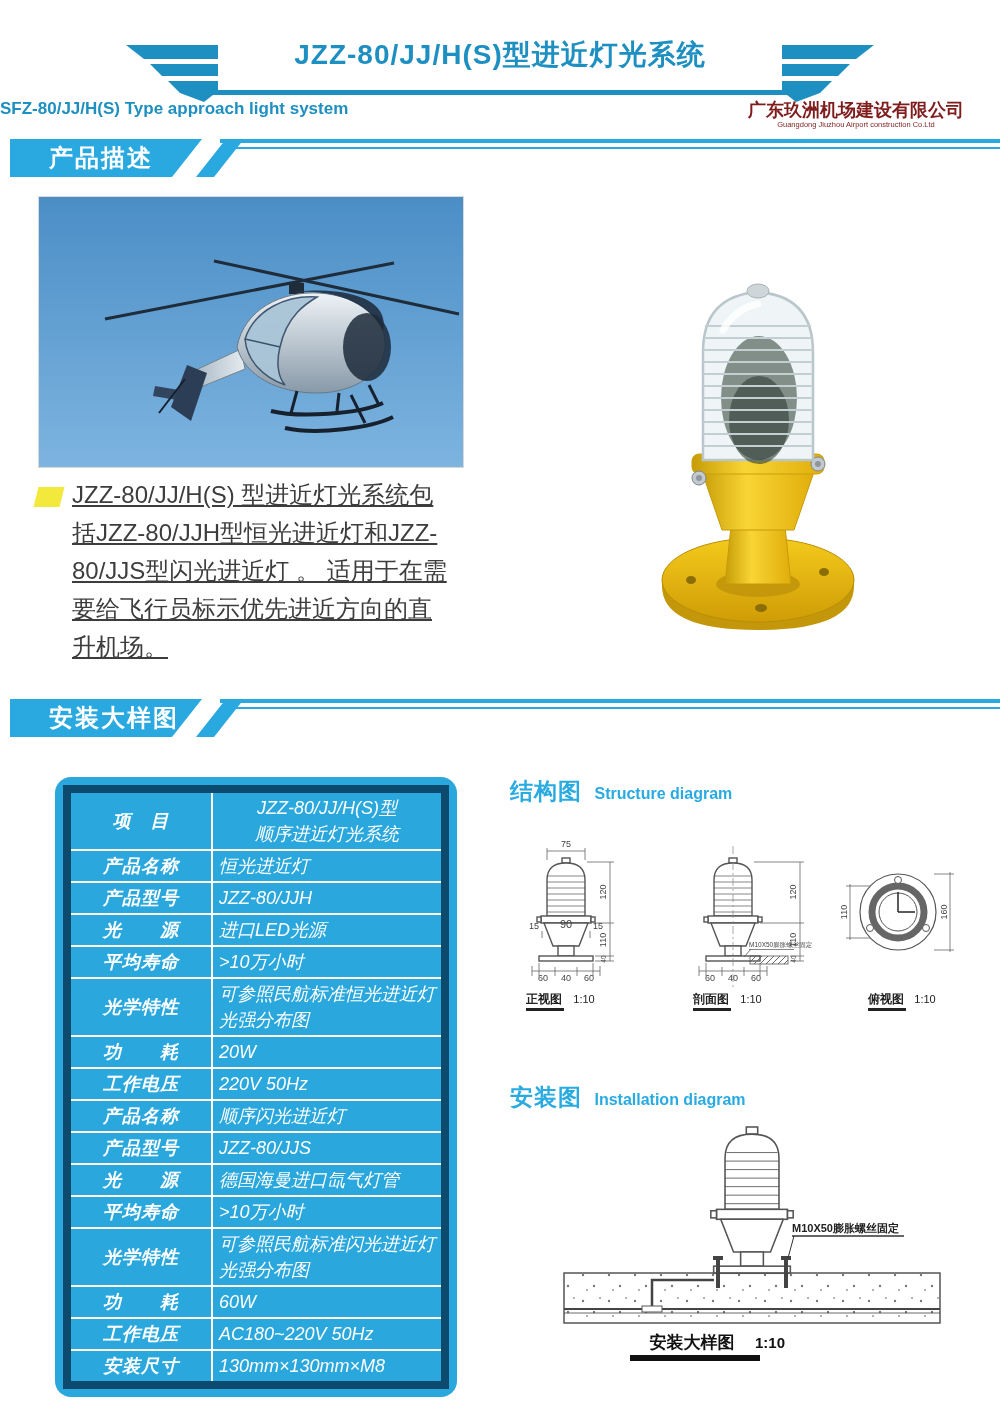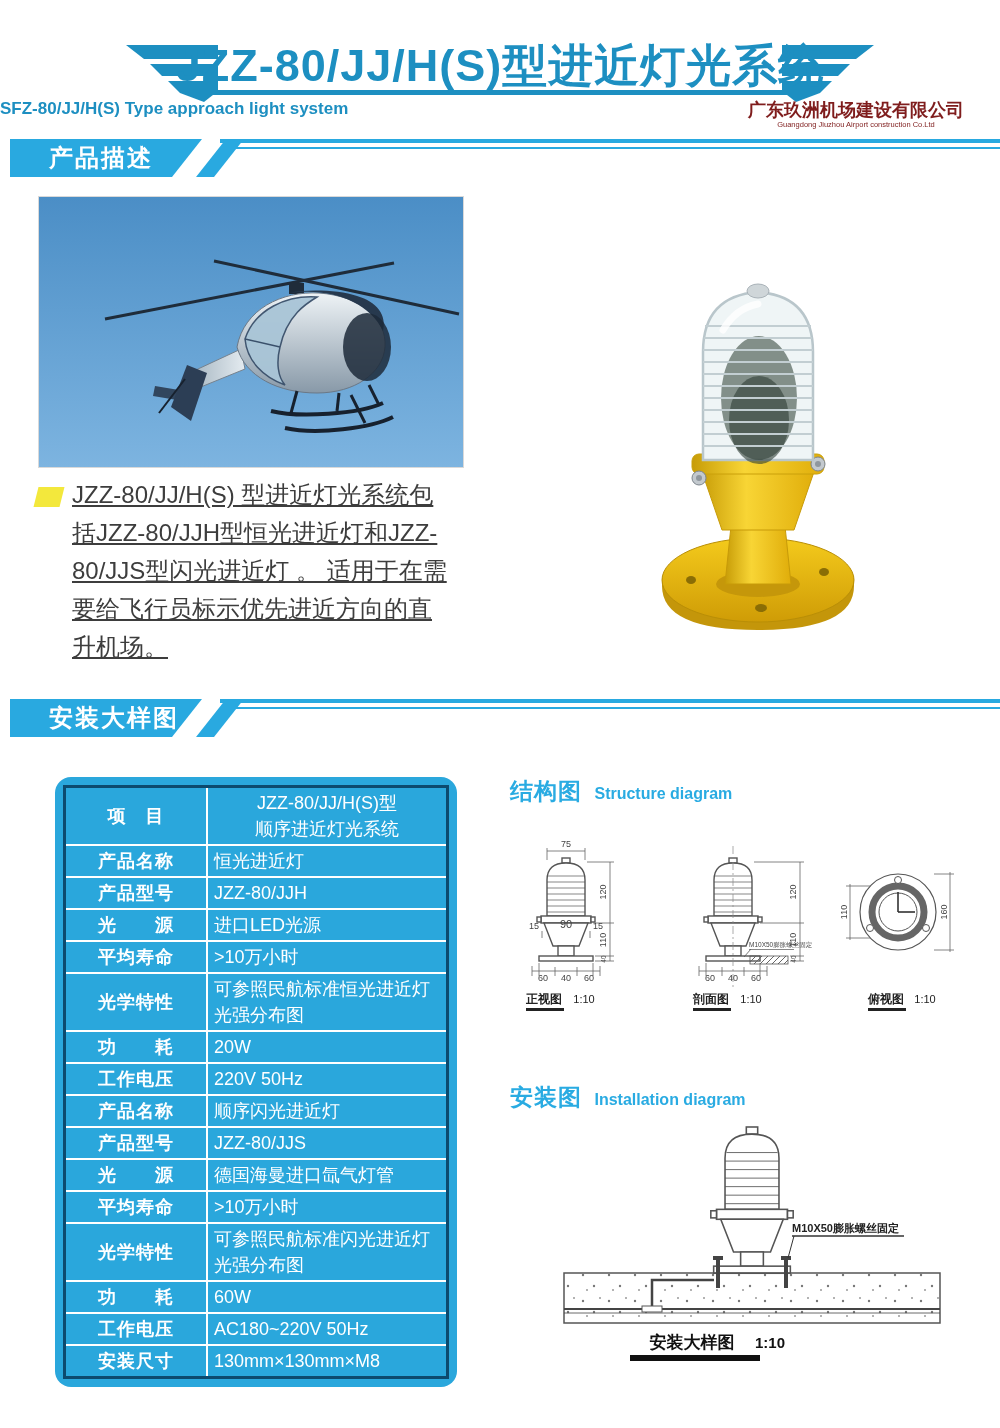--- a/index.html
+++ b/index.html
@@ -1,21 +1,21 @@
 <!DOCTYPE html>
 <html><head>
 <meta charset="utf-8">
 <style>
   html,body{margin:0;padding:0;background:#fff;}
   .page{position:relative;width:1000px;height:1428px;background:#fff;overflow:hidden;
         font-family:"Liberation Sans",sans-serif;}
   .abs{position:absolute;}
 
   
-  .main-title{left:0;right:0;top:36px;text-align:center;font-size:45px;font-weight:bold;
+  .main-title{left:0;right:0;top:36px;text-align:center;font-size:28px;font-weight:bold;
               color:#1d8fc1;letter-spacing:1px;white-space:nowrap;}
   .title-underline{left:202px;top:90px;width:606px;height:5px;background:#1d8fc1;}
   .sub-title{left:0;right:0;top:99px;text-align:left;font-size:17px;font-weight:bold;color:#1d8fc1;}
   .company{right:36px;top:100px;text-align:center;color:#7f1d1d;line-height:1.15;}
   .company .cn{font-size:18px;font-weight:bold;}
   .company .en{font-size:7.5px;}
 
   
   .banner{left:0;width:1000px;height:38px;}
   .banner .block{position:absolute;left:10px;top:0;width:192px;height:38px;background:#29a9e0;
@@ -30,21 +30,21 @@
   
   .heli-photo{left:38px;top:196px;width:424px;height:270px;border:1px solid #d9d9d9;}
   .product-photo{left:628px;top:268px;width:260px;height:372px;}
 
   
   .desc-bullet{left:36px;top:487px;width:26px;height:20px;background:#f3e83c;transform:skewX(-14deg);}
   .desc-text{left:72px;top:476px;width:470px;font-size:24px;line-height:38px;color:#3d3d3d;white-space:pre-line;text-decoration:underline;}
 
   
   .spec-table-wrap{left:55px;top:777px;width:402px;background:#2aa7dc;border-radius:16px;padding:8px;box-sizing:border-box;}
-  table.spec{width:100%;border-collapse:collapse;background:#fff;border:3px solid #0c4a6e;}
+  table.spec{width:100%;border-collapse:collapse;background:#fff;border:8px solid #0c4a6e;font-style:italic;}
   table.spec td{background:#2aa7dc;border:2px solid #fff;color:#fff;font-size:18px;padding:2px 6px;}
   td.lbl{width:128px;text-align:center;font-weight:bold;letter-spacing:1px;}
   td.val{text-align:left;padding-left:14px;white-space:pre-line;line-height:26px;}
   tr.r{height:30px;border-radius:8px;} tr.tall{height:58px;}
   tr.thead td.val{text-align:center;padding-left:6px;}
 
   
   .diag-header{left:510px;color:#29abe2;font-weight:bold;white-space:nowrap;}
   .diag-header .cn{font-size:23px;letter-spacing:1px;}
   .diag-header .en{font-size:16px;margin-left:8px;}

